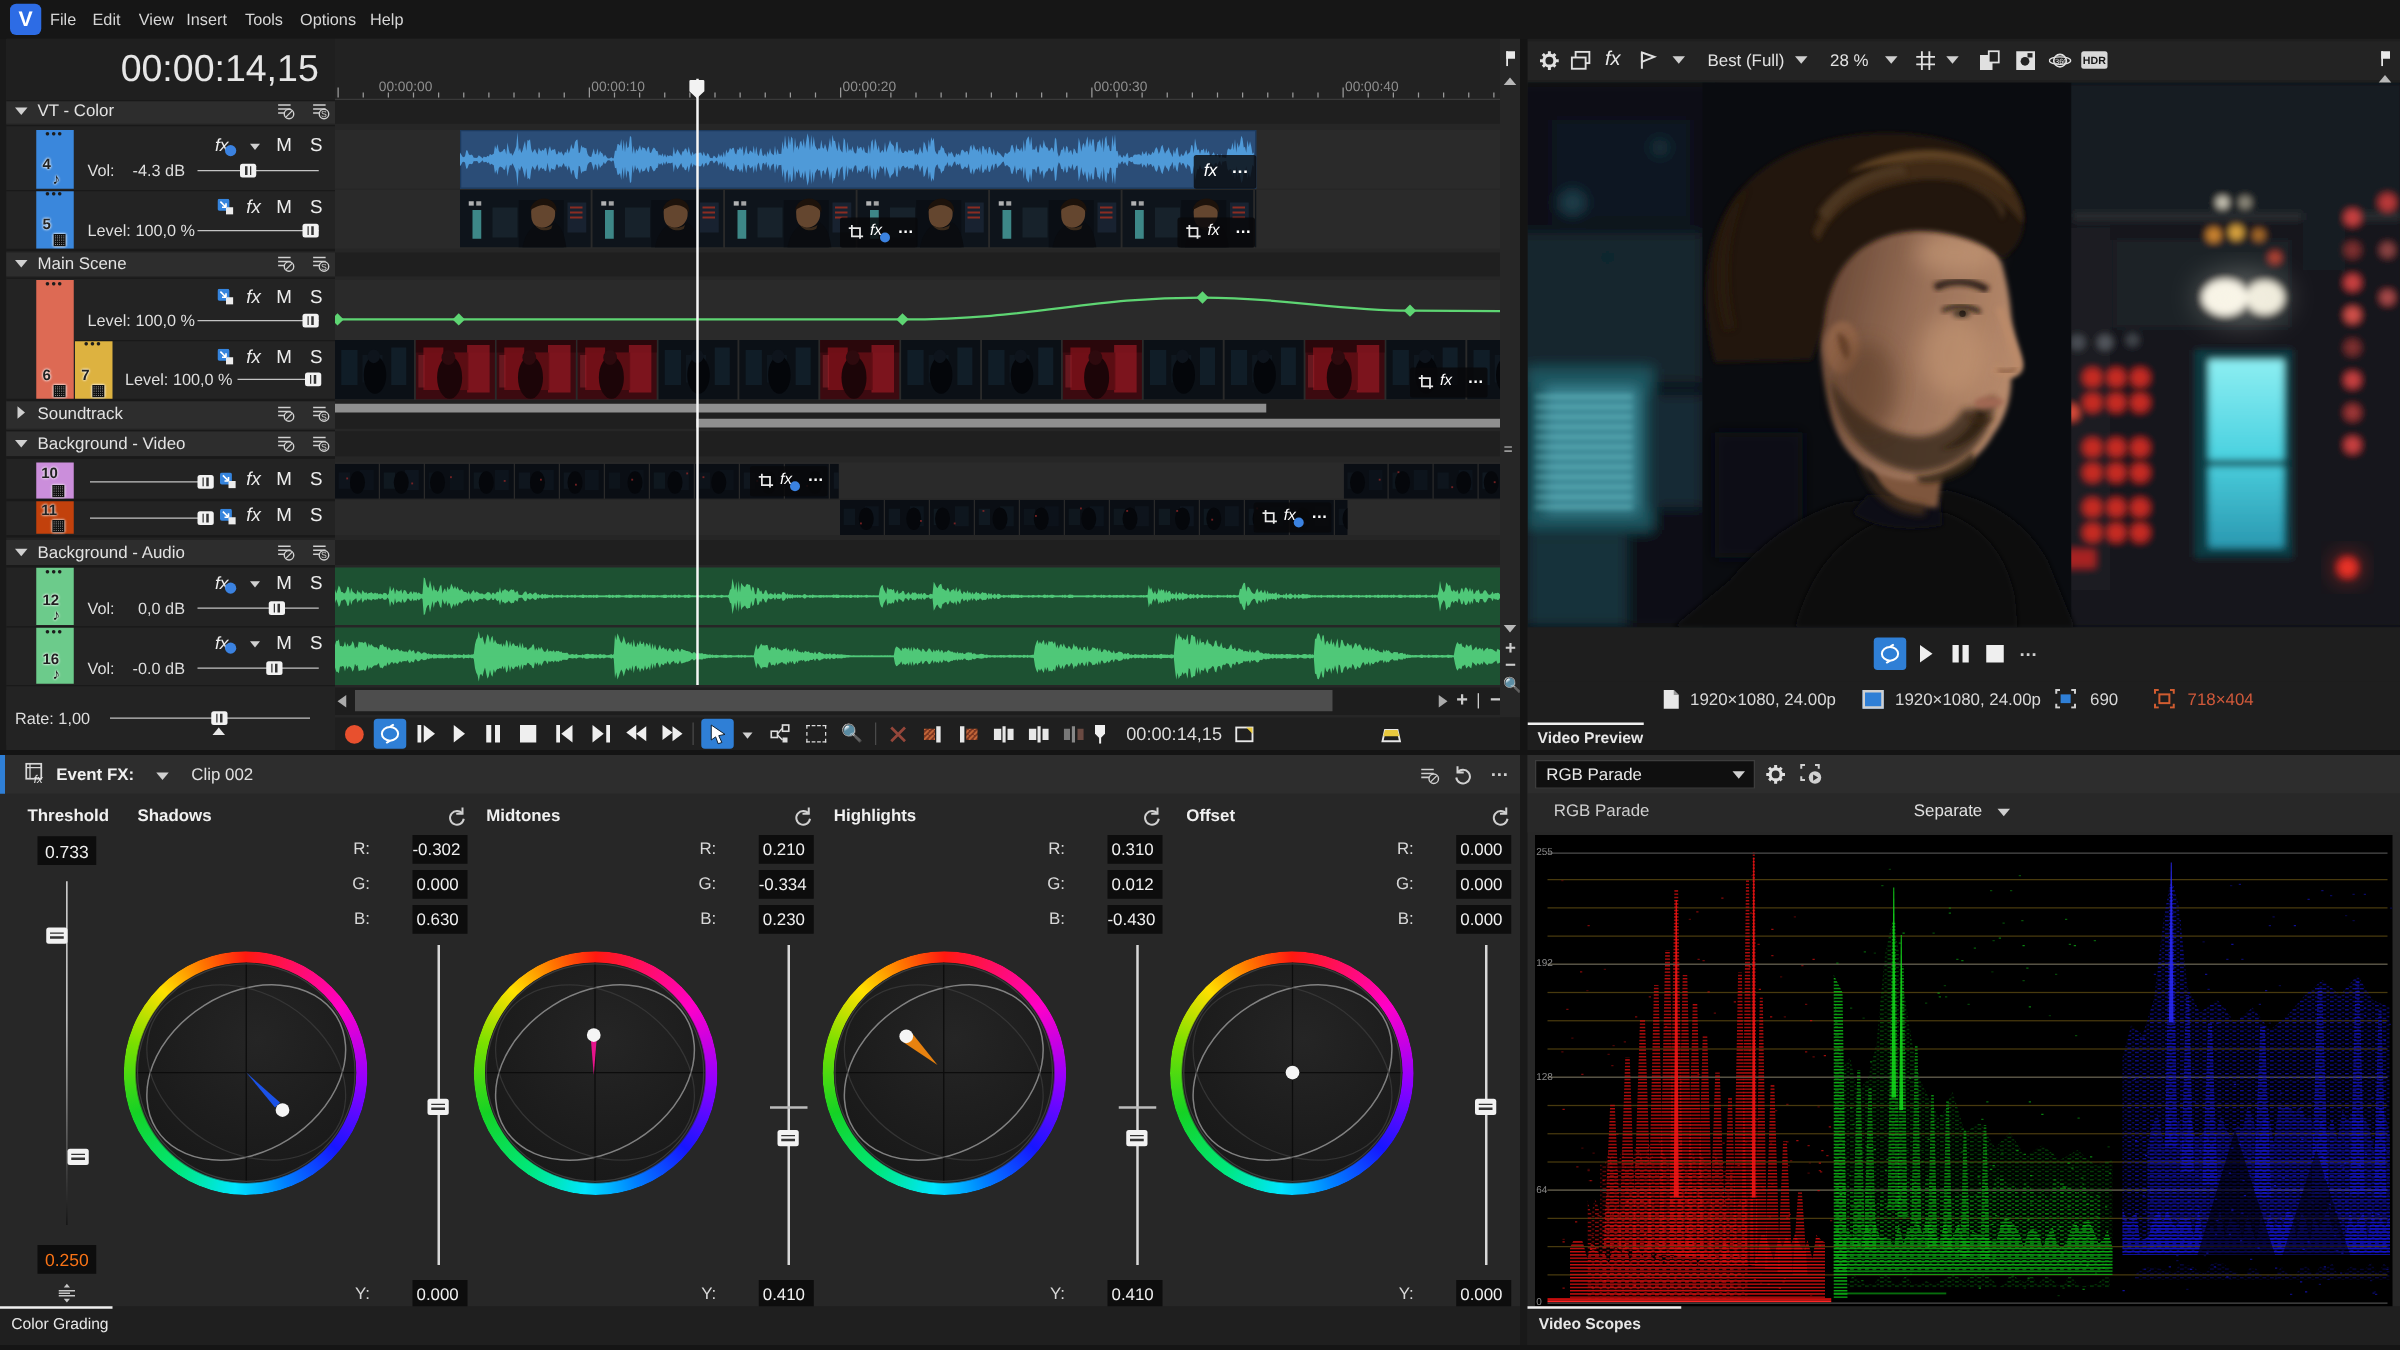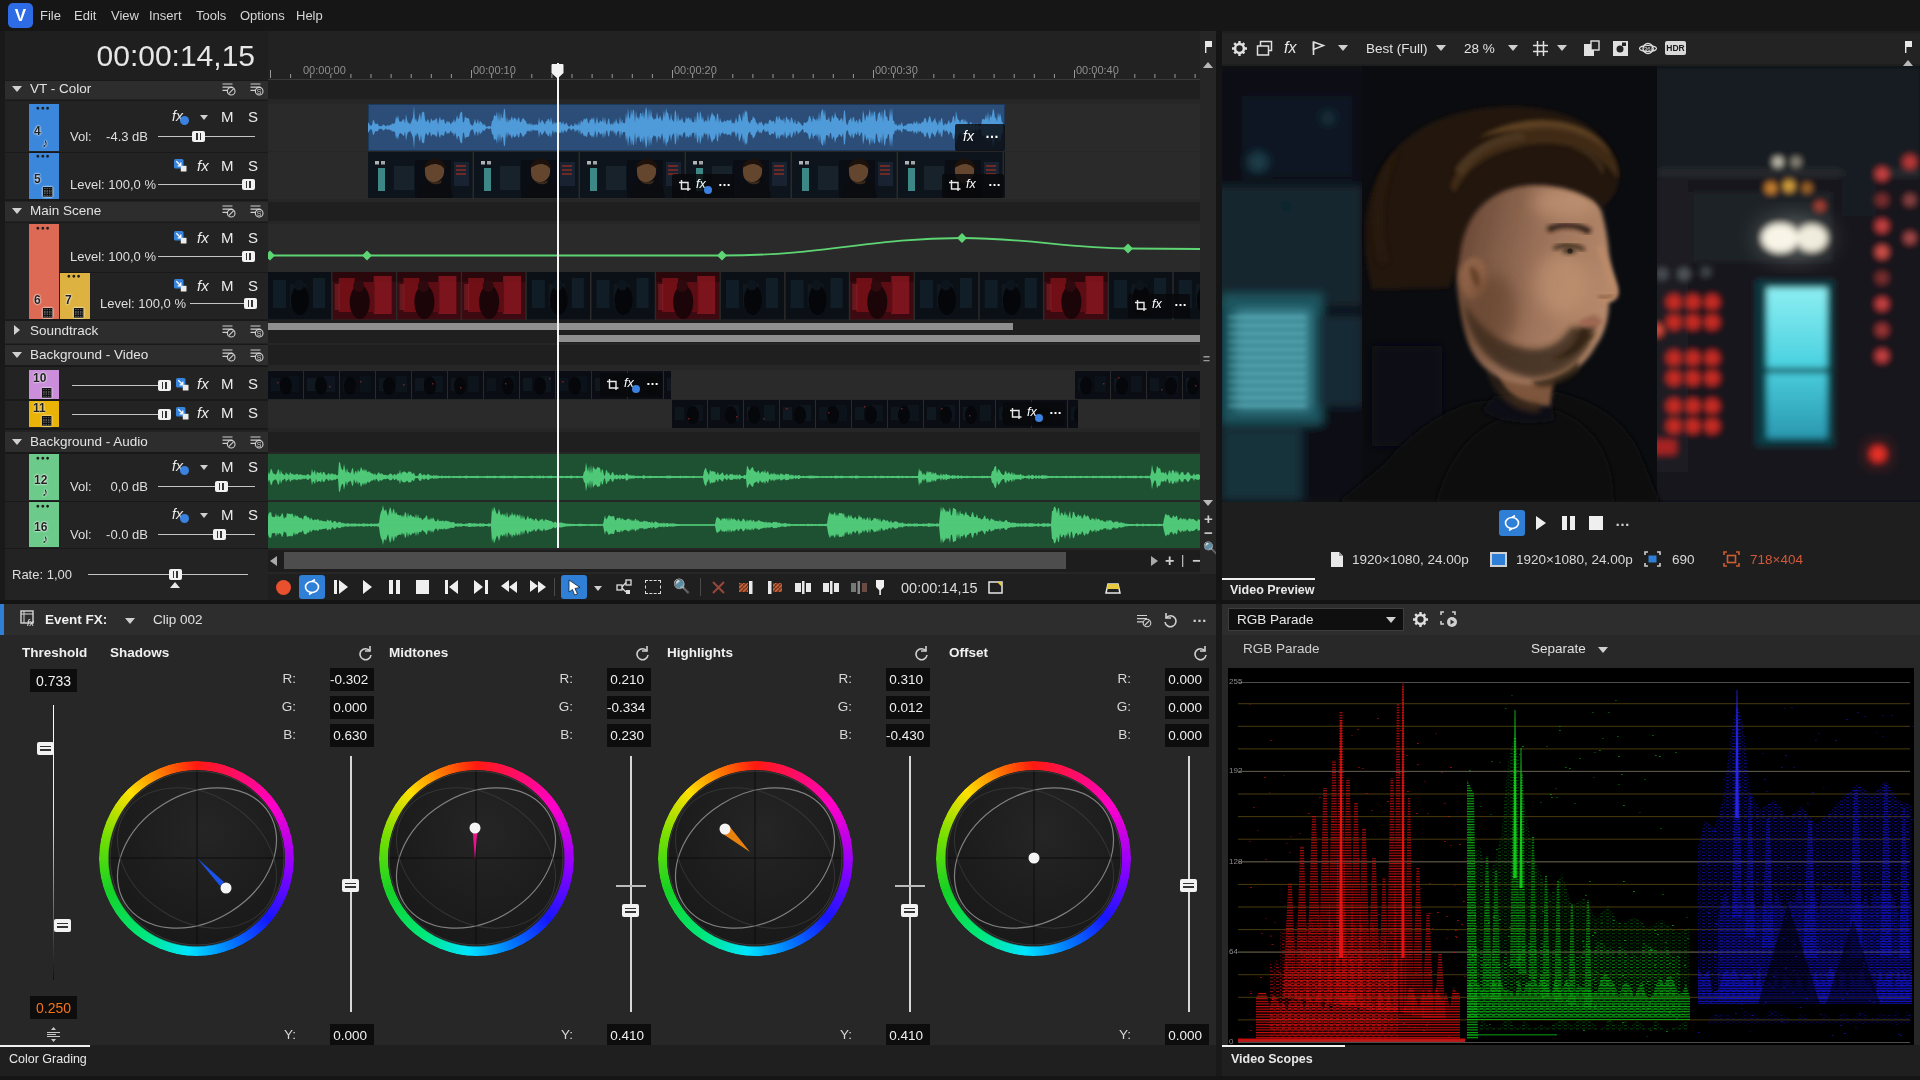--- a/index.html
+++ b/index.html
@@ -158,21 +158,21 @@
       <div style="position:absolute;left:7.5px;top:2px;width:1.5px;height:7px;background:#333;"></div>
     </div>
     <svg class="ab" style="left:176px;top:378.0px;" width="13.5" height="13.5" viewBox="0 0 13.5 13.5">
       <rect x="0" y="0" width="9.5" height="9.5" rx="1.5" fill="#3584dd"></rect>
       <path d="M2.3 2.3 L6.8 6.8 M6.8 6.8 L6.8 3.6 M6.8 6.8 L3.6 6.8" stroke="#fff" stroke-width="1.3" fill="none"></path>
       <rect x="6.8" y="6.8" width="5.7" height="5.7" fill="#ececec"></rect>
     </svg>
     <div class="ab" style="left:197px;top:375.0px;color:#ececec;font-size:15px;font-style:italic;font-weight:500;">fx</div>
     <div class="ab ms" style="left:221px;top:375.0px;">M</div>
     <div class="ab ms" style="left:248px;top:375.0px;">S</div>
-    <div class="ab" style="left:29px;top:400px;width:30px;height:27px;background:#eab308;">
+    <div class="ab" style="left:29px;top:400px;width:30px;height:27px;background:#c2410c;">
       <div style="position:absolute;left:4px;top:1px;color:#222;font-size:12px;font-weight:bold;text-shadow:0 0 2px #eee,0 0 2px #eee;">11</div>
       <div style="position:absolute;left:12px;bottom:0px;color:#111;font-size:12px;font-weight:bold;text-shadow:0 0 2px #eee,0 0 2px #eee;">▦</div>
     </div>
     <div class="ab" style="left:72px;top:414.0px;width:88px;height:1.4px;background:#c4c4c4;"></div>
     <div class="ab" style="left:157.5px;top:408.5px;width:13px;height:11px;background:#f2f2f2;border-radius:2px;">
       <div style="position:absolute;left:4px;top:2px;width:1.5px;height:7px;background:#333;"></div>
       <div style="position:absolute;left:7.5px;top:2px;width:1.5px;height:7px;background:#333;"></div>
     </div>
     <svg class="ab" style="left:176px;top:407.0px;" width="13.5" height="13.5" viewBox="0 0 13.5 13.5">
       <rect x="0" y="0" width="9.5" height="9.5" rx="1.5" fill="#3584dd"></rect>

